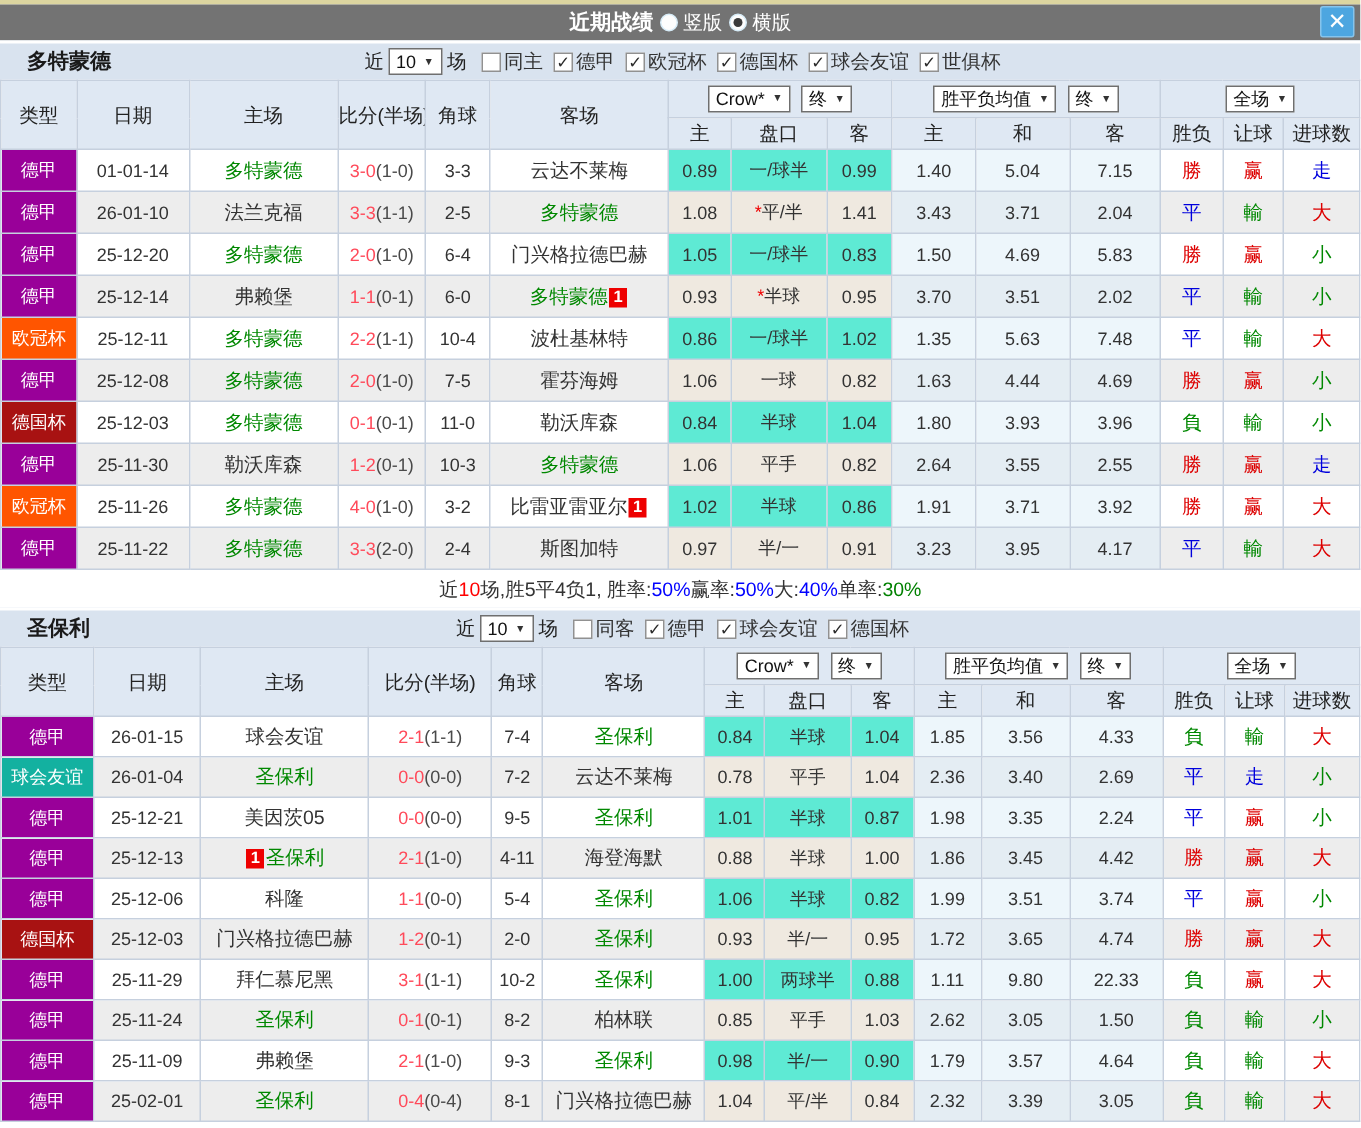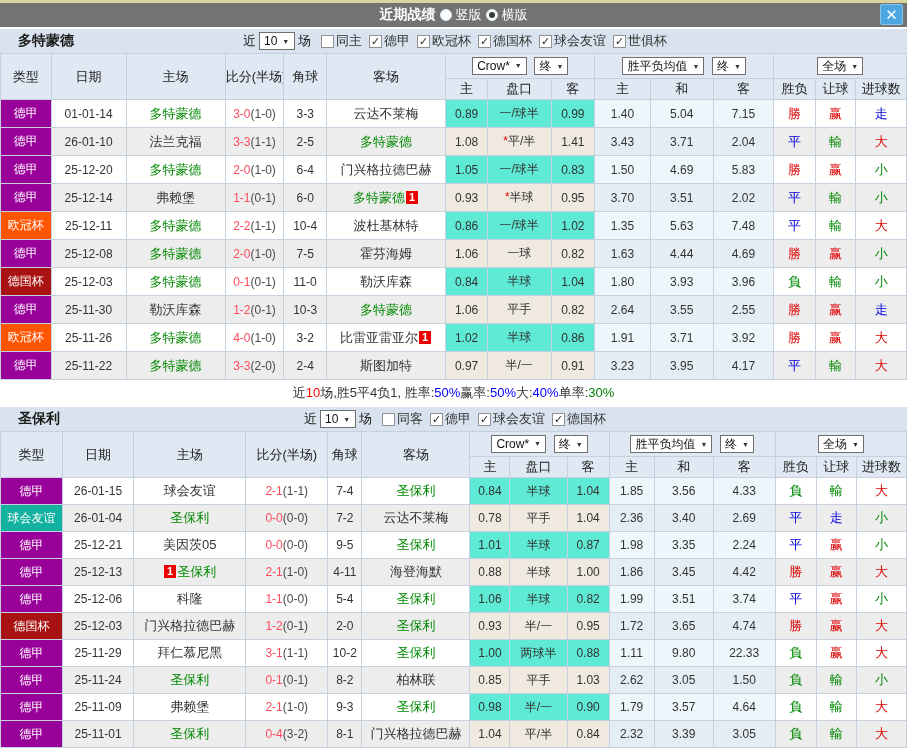--- a/index.html
+++ b/index.html
@@ -597,23 +597,23 @@
         <td class="col-crow">0.90</td>
         <td class="col-avg">1.79</td>
         <td class="col-avg">3.57</td>
         <td class="col-avg">4.64</td>
         <td class="result-cell" style="color: rgb(0, 136, 0);">負</td>
         <td class="result-cell" style="color: rgb(0, 136, 0);">輸</td>
         <td class="result-cell" style="color: rgb(221, 0, 0);">大</td>
       </tr>
       <tr>
         <td class="type-cell" style="background: rgb(153, 0, 153);">德甲</td>
-        <td>25-11-01</td>
-        <td class="team-cell"><span class="team-focus">圣保利</span></td>
-        <td><span class="score-ft">0-4</span><span class="score-ht">(3-2)</span></td>
+        <td>25-02-01</td>
+        <td class="team-cell"><span class="team-focus">圣保利</span></td>
+        <td><span class="score-ft">0-4</span><span class="score-ht">(0-4)</span></td>
         <td>8-1</td>
         <td class="team-cell"><span class="">门兴格拉德巴赫</span></td>
         <td class="col-crow">1.04</td>
         <td class="col-crow">平/半</td>
         <td class="col-crow">0.84</td>
         <td class="col-avg">2.32</td>
         <td class="col-avg">3.39</td>
         <td class="col-avg">3.05</td>
         <td class="result-cell" style="color: rgb(0, 136, 0);">負</td>
         <td class="result-cell" style="color: rgb(0, 136, 0);">輸</td>

